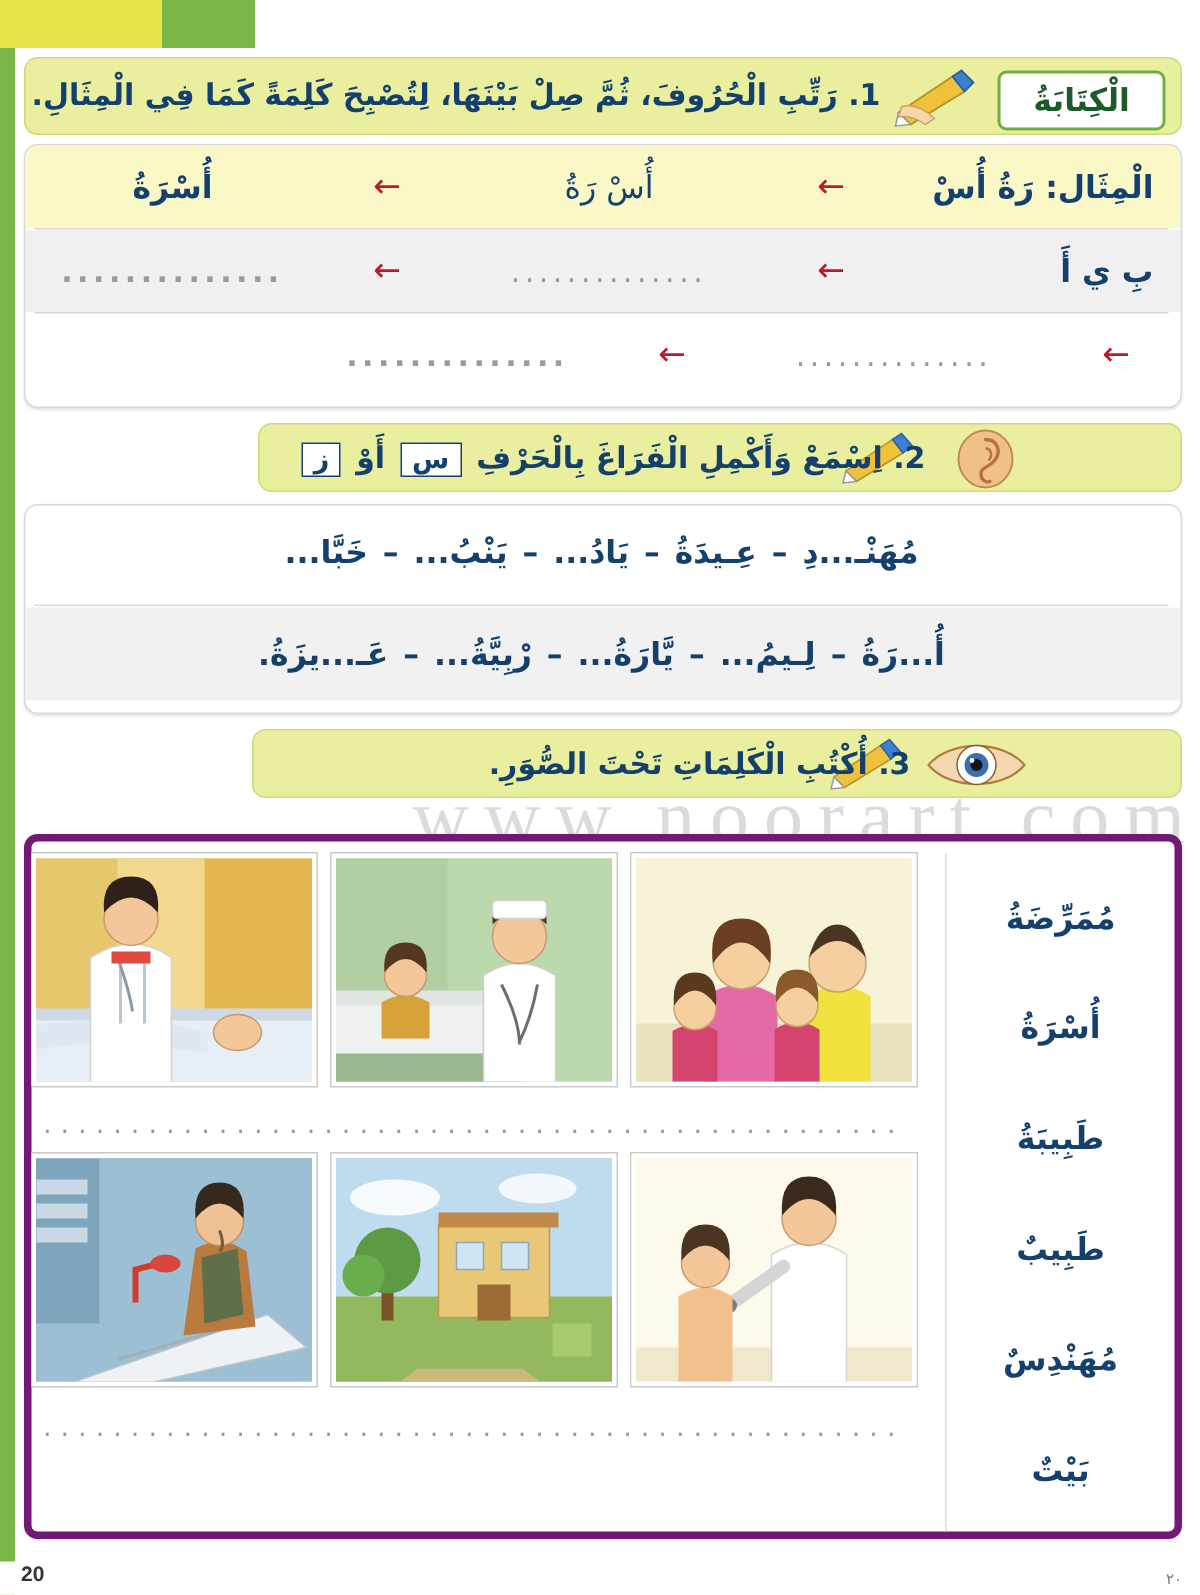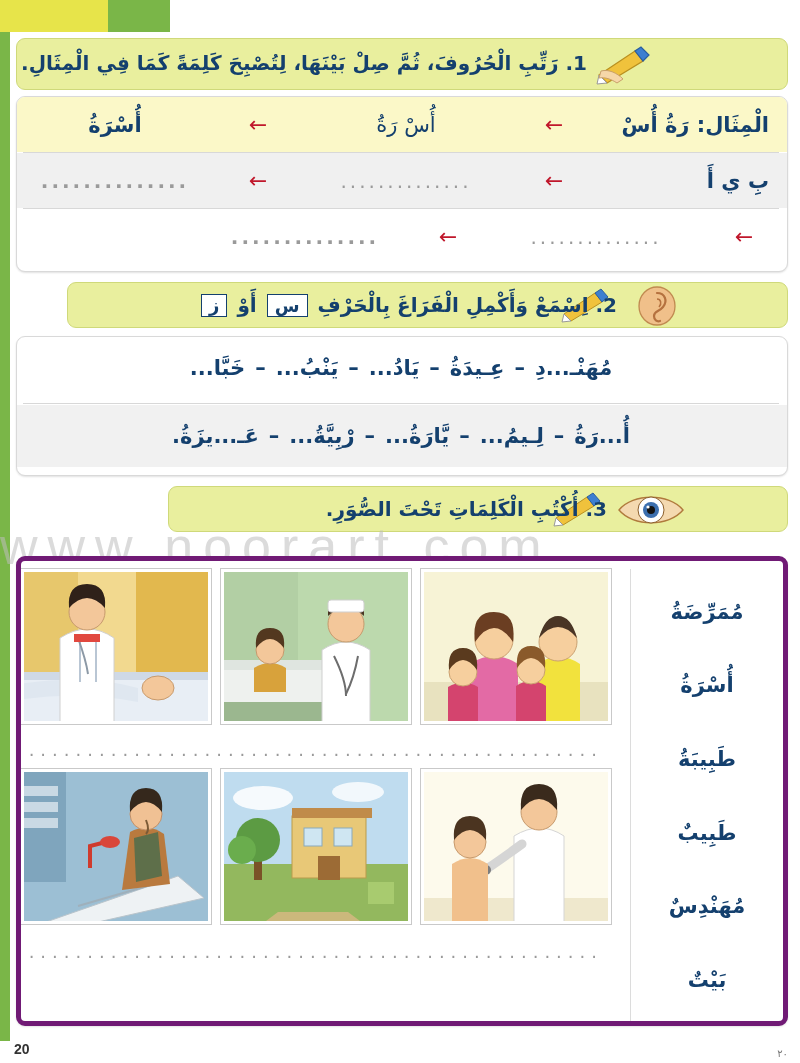--- a/index.html
+++ b/index.html
@@ -152,21 +152,21 @@
     width: 86px;
     text-align: center;
     color: #c0172b;
     font-size: 22px;
     line-height: 1;
   }
 
   
   .sec2-head {
     top: 282px; right: 12px;
-    width: 721px; height: 46px;
+    width: 616px; height: 46px;
     background: #e9ef9e;
     border: 1px solid #cfd97a;
     text-align: right;
   }
   .sec2-instr {
     position: absolute;
     top: 10px; right: 170px;
     font-size: 20px;
     color: #14406e;
     font-weight: bold;
@@ -229,25 +229,25 @@
     position: absolute;
     top: 2px; right: 100px;
     width: 72px; height: 42px;
   }
 
   
   .watermark {
     position: absolute;
     top: 516px; left: 0;
     width: 800px;
-    text-align: left;
+    text-align: right;
     font-size: 52px;
     color: rgba(190,190,190,.55);
     letter-spacing: 10px;
-    font-family: Liberation Sans, sans-serif;
+    font-family: Liberation Serif, serif;
     pointer-events: none;
     user-select: none;
   }
 
   .sec3-body {
     top: 556px; right: 12px;
     width: 772px; height: 470px;
     background: #ffffff;
     border: 5px solid #701a75;
     box-shadow: 0 1px 2px rgba(0,0,0,.10);
@@ -322,20 +322,21 @@
 
   <div class="top-band">
     <div class="blk-yellow"></div>
     <div class="blk-green"></div>
     <div class="blk-white"></div>
   </div>
   <div class="left-rail"></div>
   <div class="right-rail"></div>
 
   <div class="panel sec1-head">
+    <div class="head-title-box">الْكِتَابَةُ</div>
 
     <svg class="pencil-icon" viewBox="0 0 64 40">
       <path d="M4 30 L40 6 L48 16 L12 38 Z" fill="#f0c23c" stroke="#b98f1e" stroke-width="1.2"></path>
       <path d="M40 6 L48 16 L54 10 L46 2 Z" fill="#3d7fd1" stroke="#2a5fa0" stroke-width="1.2"></path>
       <path d="M4 30 L12 38 L2 39 Z" fill="#ffffff" stroke="#999" stroke-width="1"></path>
       <path d="M6 26 C14 24, 22 28, 28 34 L22 38 C16 34, 10 32, 4 33 Z" fill="#f6d7a8" stroke="#c9a06a" stroke-width="1"></path>
     </svg>
 
     <div class="head-instr">1. رَتِّبِ الْحُرُوفَ، ثُمَّ صِلْ بَيْنَهَا، لِتُصْبِحَ كَلِمَةً كَمَا فِي الْمِثَالِ.</div>
   </div>

